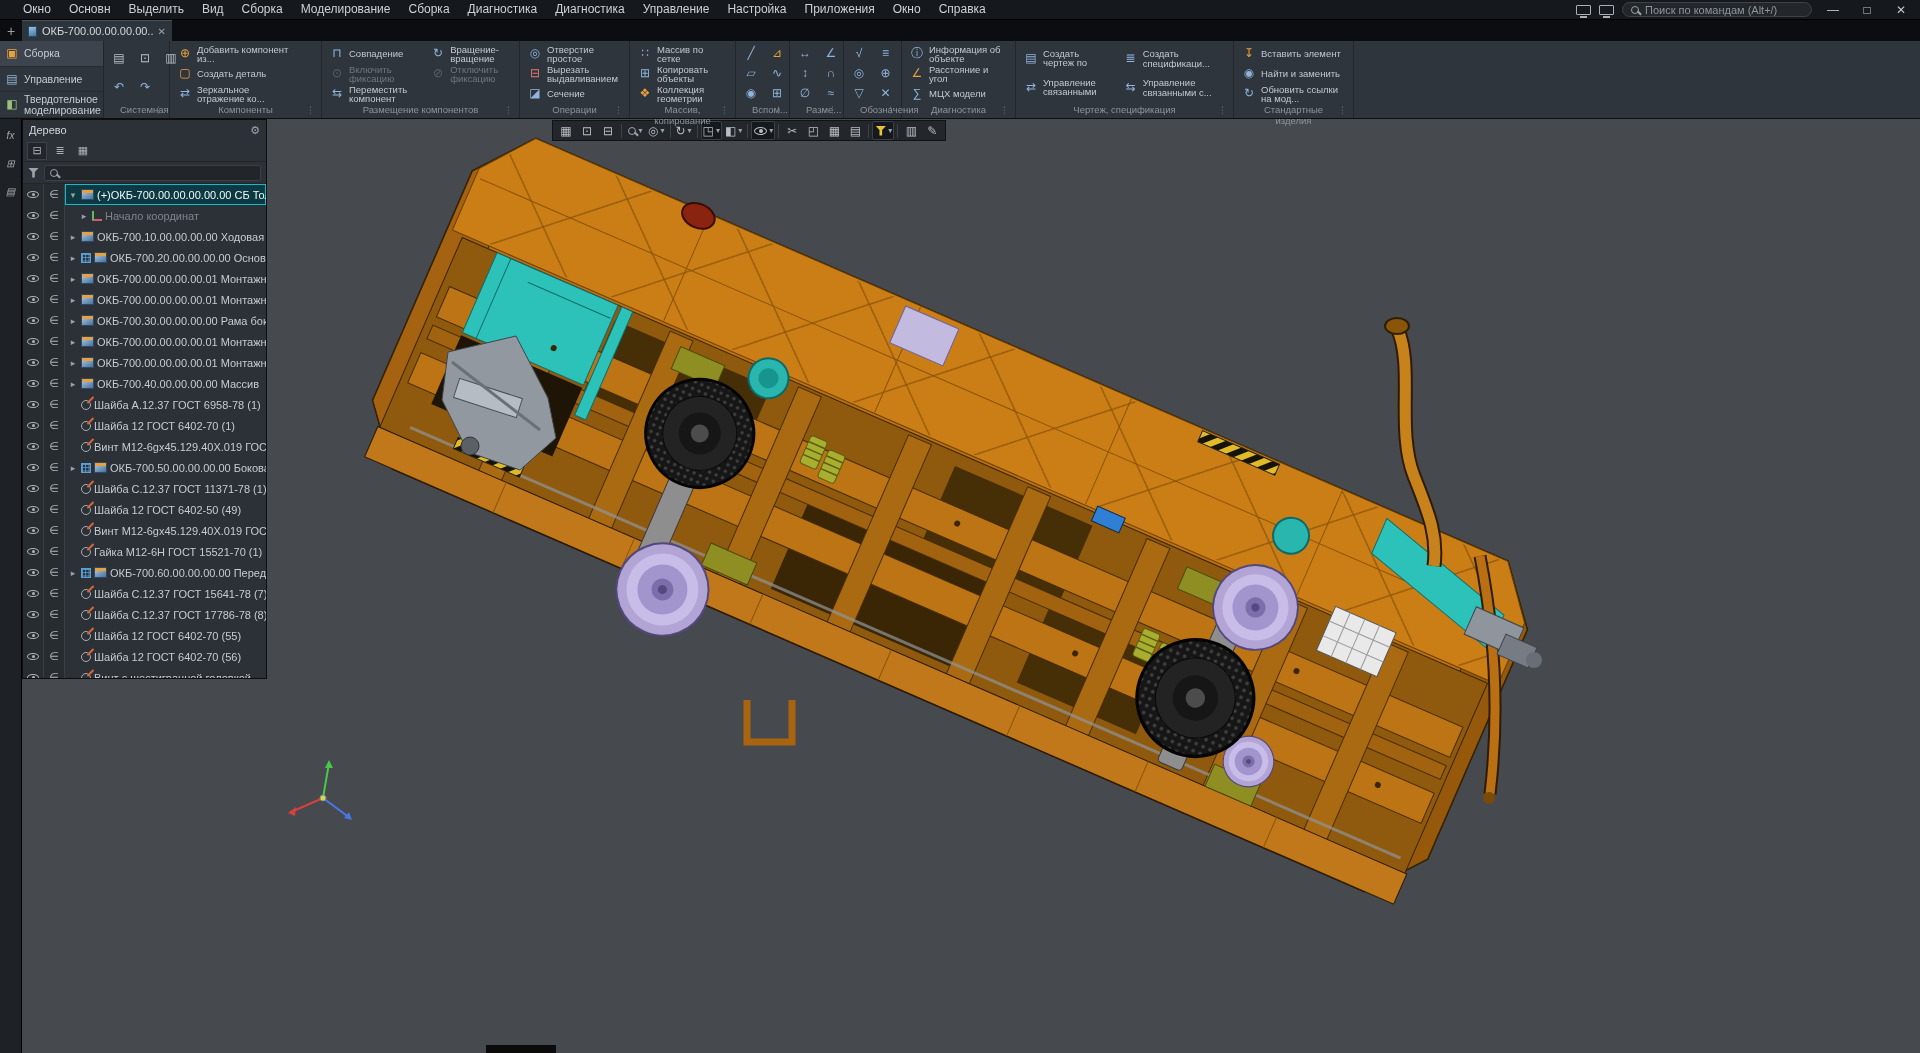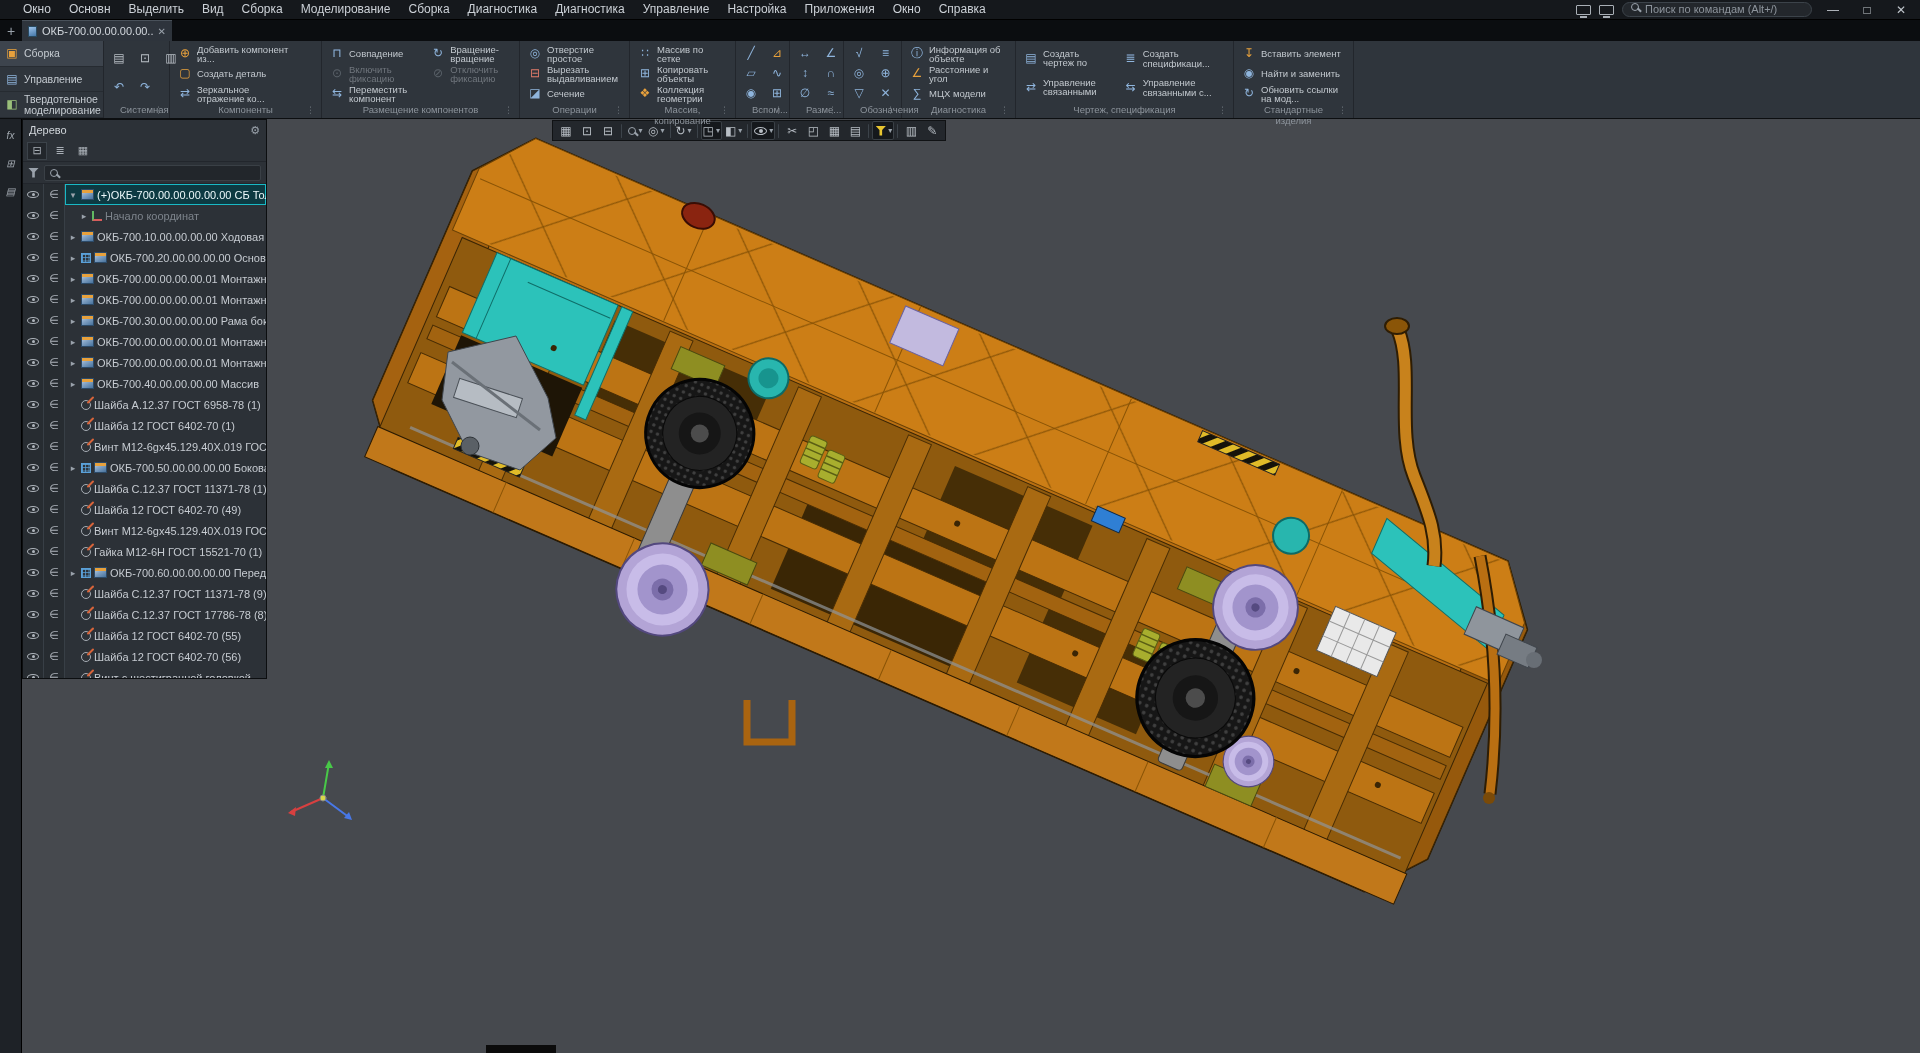--- a/index.html
+++ b/index.html
@@ -9,21 +9,21 @@
 
   
   #menubar { position:absolute; top:0; left:0; right:0; height:20px; background:#15181c;
              display:flex; align-items:center; border-bottom:1px solid #000; z-index:50; }
   .menus { display:flex; align-items:center; height:100%; padding-left:14px; }
   .menu-item { padding:0 9px; font-size:12px; color:#ccd1d7; line-height:19px; cursor:default; }
   .mb-right { margin-left:auto; display:flex; align-items:center; gap:8px; padding-right:6px; height:100%; }
   .mini-screen { width:15px; height:10px; border:1.2px solid #a9afb6; border-radius:1px; position:relative; display:inline-block; }
   .mini-screen::after { content:""; position:absolute; left:3px; bottom:-4px; width:7px; height:2px; background:#a9afb6; }
   .searchbox { width:190px; height:15px; background:#23272c; border:1px solid #3c434a; border-radius:8px;
-               display:flex; align-items:flex-start; gap:6px; padding:0 8px; color:#8d949c; font-size:11px; }
+               display:flex; align-items:center; gap:6px; padding:0 8px; color:#8d949c; font-size:11px; }
   .mag { width:8px; height:8px; border:1.4px solid #9aa2ab; border-radius:50%; position:relative; display:inline-block; flex:none; }
   .mag::after { content:""; position:absolute; width:5px; height:1.6px; background:#9aa2ab; right:-4px; bottom:-1px; transform:rotate(45deg); }
   .winbtn { width:26px; text-align:center; color:#c0c6cc; font-size:12px; cursor:default; }
 
   
   #tabbar { position:absolute; top:20px; left:0; right:0; height:21px; background:#0b0d10;
             display:flex; align-items:stretch; z-index:49; }
   .tab-add { width:22px; display:flex; align-items:center; justify-content:center; color:#9aa2ab; font-size:14px; }
   .tab { width:150px; background:#2e343c; display:flex; align-items:center; gap:5px; padding:0 6px;
          font-size:11px; color:#d2d7dd; border-top:1px solid #49515a; }
@@ -878,21 +878,21 @@
 
             <div class="trow pinned">
               <span class="cell">
                 <span class="eye-i"></span>
               </span>
               <span class="cell inc"></span>
               <span class="content">
                 <span class="arrow"></span>
 
                 <span class="ticon fastener"></span>
-                <span class="lbl">Шайба 12 ГОСТ 6402-70 (49)</span>
+                <span class="lbl">Шайба 12 ГОСТ 6402-50 (49)</span>
               </span>
             </div>
 
             <div class="trow pinned">
               <span class="cell">
                 <span class="eye-i"></span>
               </span>
               <span class="cell inc"></span>
               <span class="content">
                 <span class="arrow"></span>
@@ -930,21 +930,21 @@
 
             <div class="trow pinned">
               <span class="cell">
                 <span class="eye-i"></span>
               </span>
               <span class="cell inc"></span>
               <span class="content">
                 <span class="arrow"></span>
 
                 <span class="ticon fastener"></span>
-                <span class="lbl">Шайба С.12.37 ГОСТ 11371-78 (9)</span>
+                <span class="lbl">Шайба С.12.37 ГОСТ 15641-78 (7)</span>
               </span>
             </div>
 
             <div class="trow pinned">
               <span class="cell">
                 <span class="eye-i"></span>
               </span>
               <span class="cell inc"></span>
               <span class="content">
                 <span class="arrow"></span>

